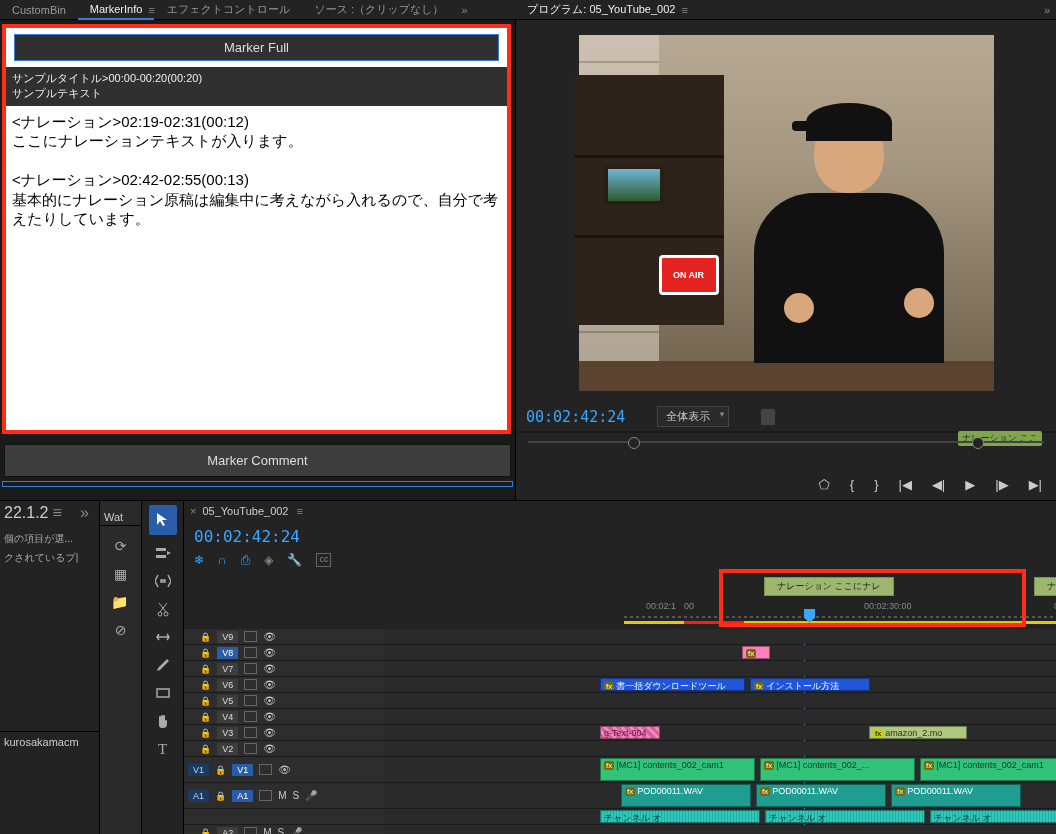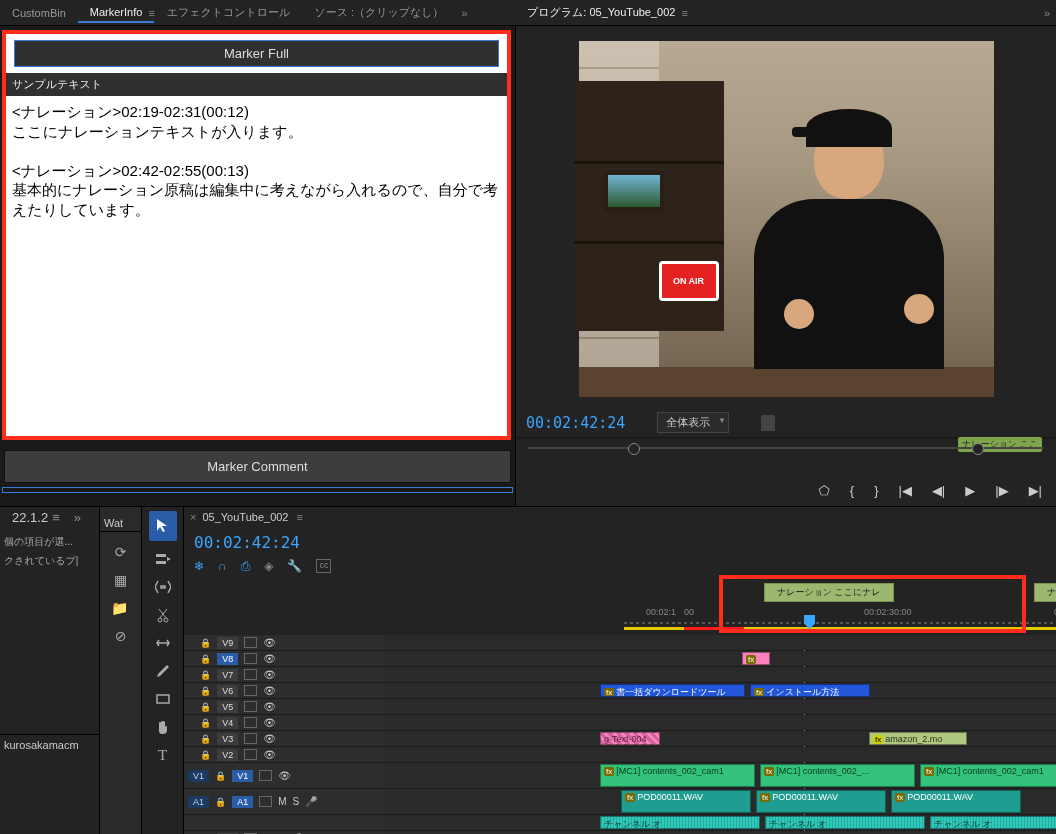--- a/index.html
+++ b/index.html
@@ -1,17 +1,17 @@
 <!DOCTYPE html>
 <html><head>
 <meta charset="utf-8">
 <style>
 * { margin:0; padding:0; box-sizing:border-box; font-family:"Hiragino Sans","Meiryo",sans-serif; }
 body { background:#1a1a1a; color:#ccc; font-size:11px; width:1056px; height:834px; overflow:hidden; position:relative; }
-.top-tabs { display:flex; align-items:center; height:26px; background:#232323; border-bottom:1px solid #000; }
+.top-tabs { display:flex; align-items:center; height:20px; background:#232323; border-bottom:1px solid #000; }
 .top-tabs .tab { padding:3px 12px; color:#999; cursor:pointer; }
 .top-tabs .tab.active { color:#eee; border-bottom:2px solid #3a7bd5; }
 .top-tabs .hamburger { color:#888; margin-left:-6px; }
 .arrow-right { color:#888; padding:0 6px; }
 
 .top-row { display:flex; height:480px; }
 .left-col { width:515px; display:flex; flex-direction:column; }
 .right-col { flex:1; display:flex; flex-direction:column; border-left:1px solid #000; }
 
 
@@ -51,21 +51,21 @@
 .mini-bar::before,.mini-bar::after{content:"";position:absolute;top:-4px;width:10px;height:10px;border:1px solid #888;border-radius:50%;background:#232323;}
 .mini-bar::before{left:100px}.mini-bar::after{right:60px}
 .mini-marker { position:absolute; top:-2px; right:14px; background:#7fa64d; color:#222; font-size:9px; padding:1px 4px; border-radius:2px; }
 
 .transport { display:flex; justify-content:flex-end; gap:20px; padding:4px 14px 8px; background:#232323; }
 .transport .tbtn { color:#ccc; font-size:13px; cursor:pointer; }
 
 
 .bottom-row { display:flex; height:334px; border-top:1px solid #000; }
 .proj-col { width:100px; background:#232323; border-right:1px solid #000; }
-.proj-tabs { display:flex; padding:3px 12px; color:#ccc; font-size:13px; }
+.proj-tabs { display:flex; padding:3px 4px; color:#ccc; font-size:16px; }
 .proj-body { padding:4px; color:#aaa; font-size:10px; line-height:1.9; }
 
 .tool-col { width:42px; background:#2a2a2a; display:flex; flex-direction:column; align-items:center; gap:12px; padding-top:8px; border-right:1px solid #000; }
 .tool-col .ticon { color:#aaa; font-size:14px; cursor:pointer; }
 
 .tool-col2 { width:42px; background:#232323; display:flex; flex-direction:column; align-items:center; gap:10px; padding-top:4px; border-right:1px solid #000; }
 .tool-col2 .sel { background:#2a5da8; padding:6px; border-radius:2px; }
 .tool-col2 svg { width:16px; height:16px; }
 
 .timeline-col { flex:1; display:flex; flex-direction:column; background:#232323; }
@@ -137,20 +137,21 @@
     <span style="flex:1"></span>
     <span class="arrow-right">»</span>
   </div>
 </div>
 
 <div class="top-row">
   <div class="left-col">
     <div class="marker-panel">
       <div class="marker-full-btn">Marker Full</div>
       <div class="marker-header">
+        <div>サンプルタイトル&gt;00:00-00:20(00:20)</div>
         <div>サンプルテキスト</div>
       </div>
       <div class="marker-body">&lt;ナレーション&gt;02:19-02:31(00:12)
 ここにナレーションテキストが入ります。
 
 &lt;ナレーション&gt;02:42-02:55(00:13)
 基本的にナレーション原稿は編集中に考えながら入れるので、自分で考えたりしています。</div>
     </div>
     <div class="marker-comment-btn">Marker Comment</div>
     <div class="blue-outline"></div>

